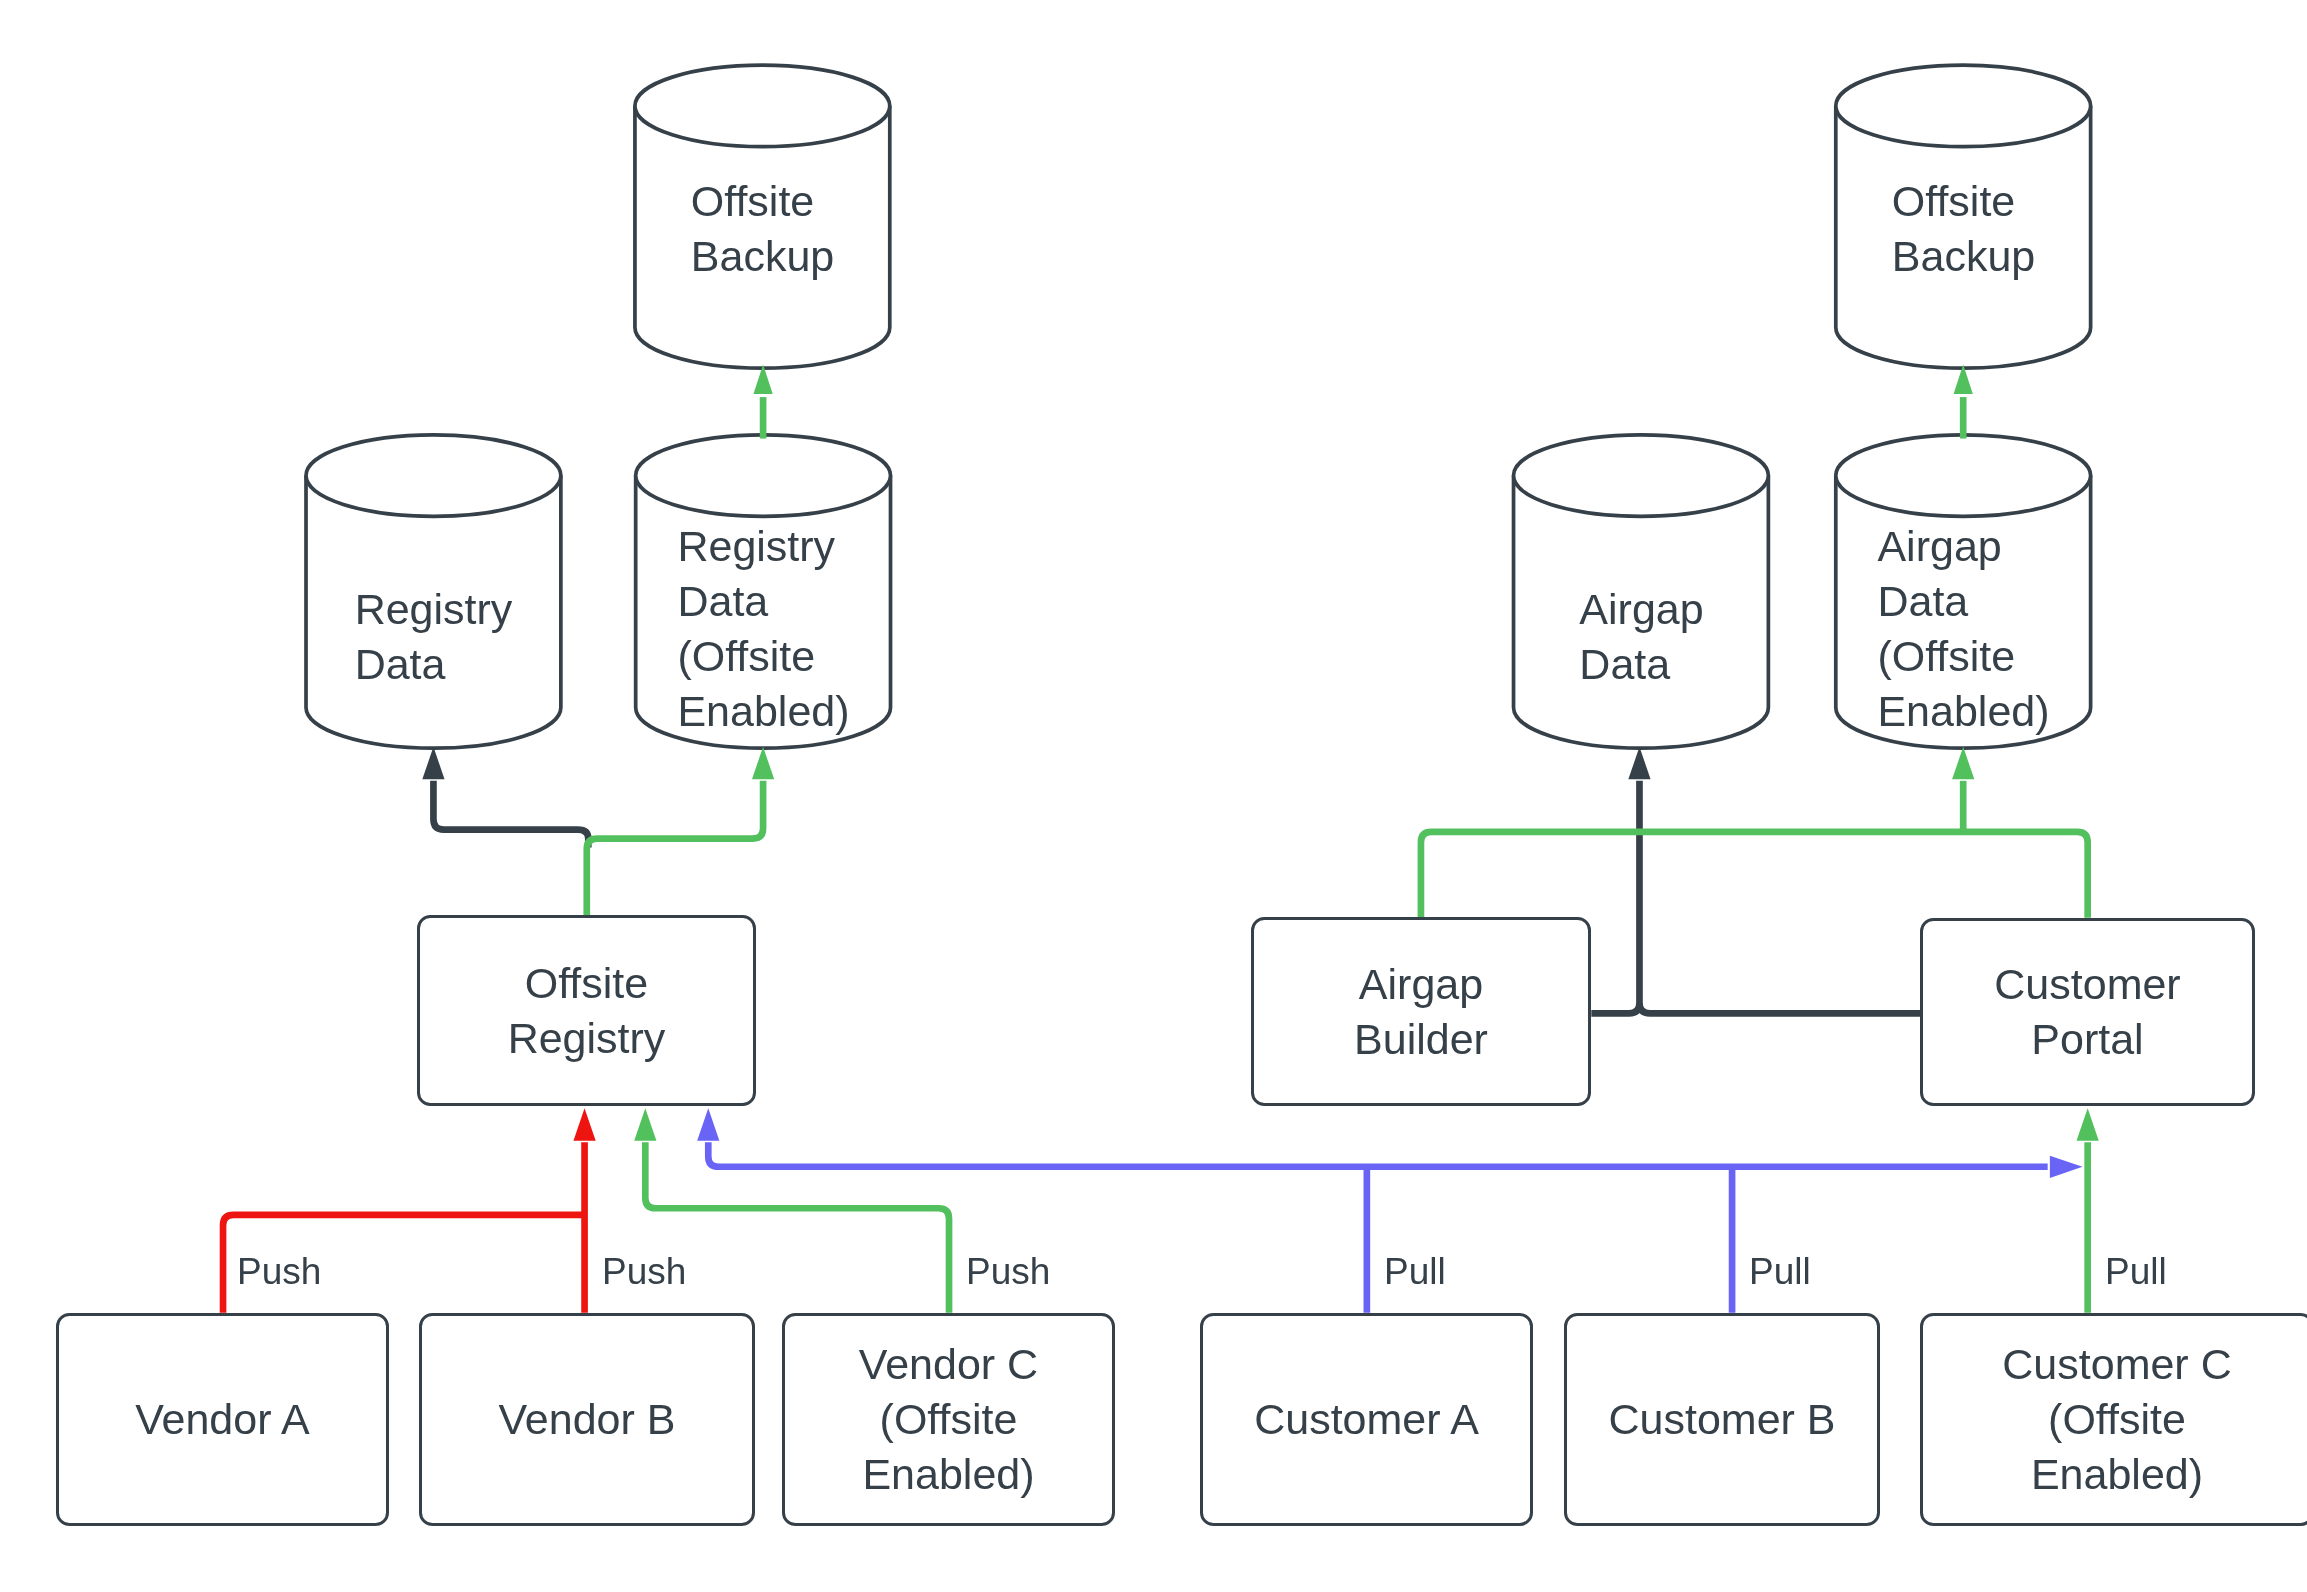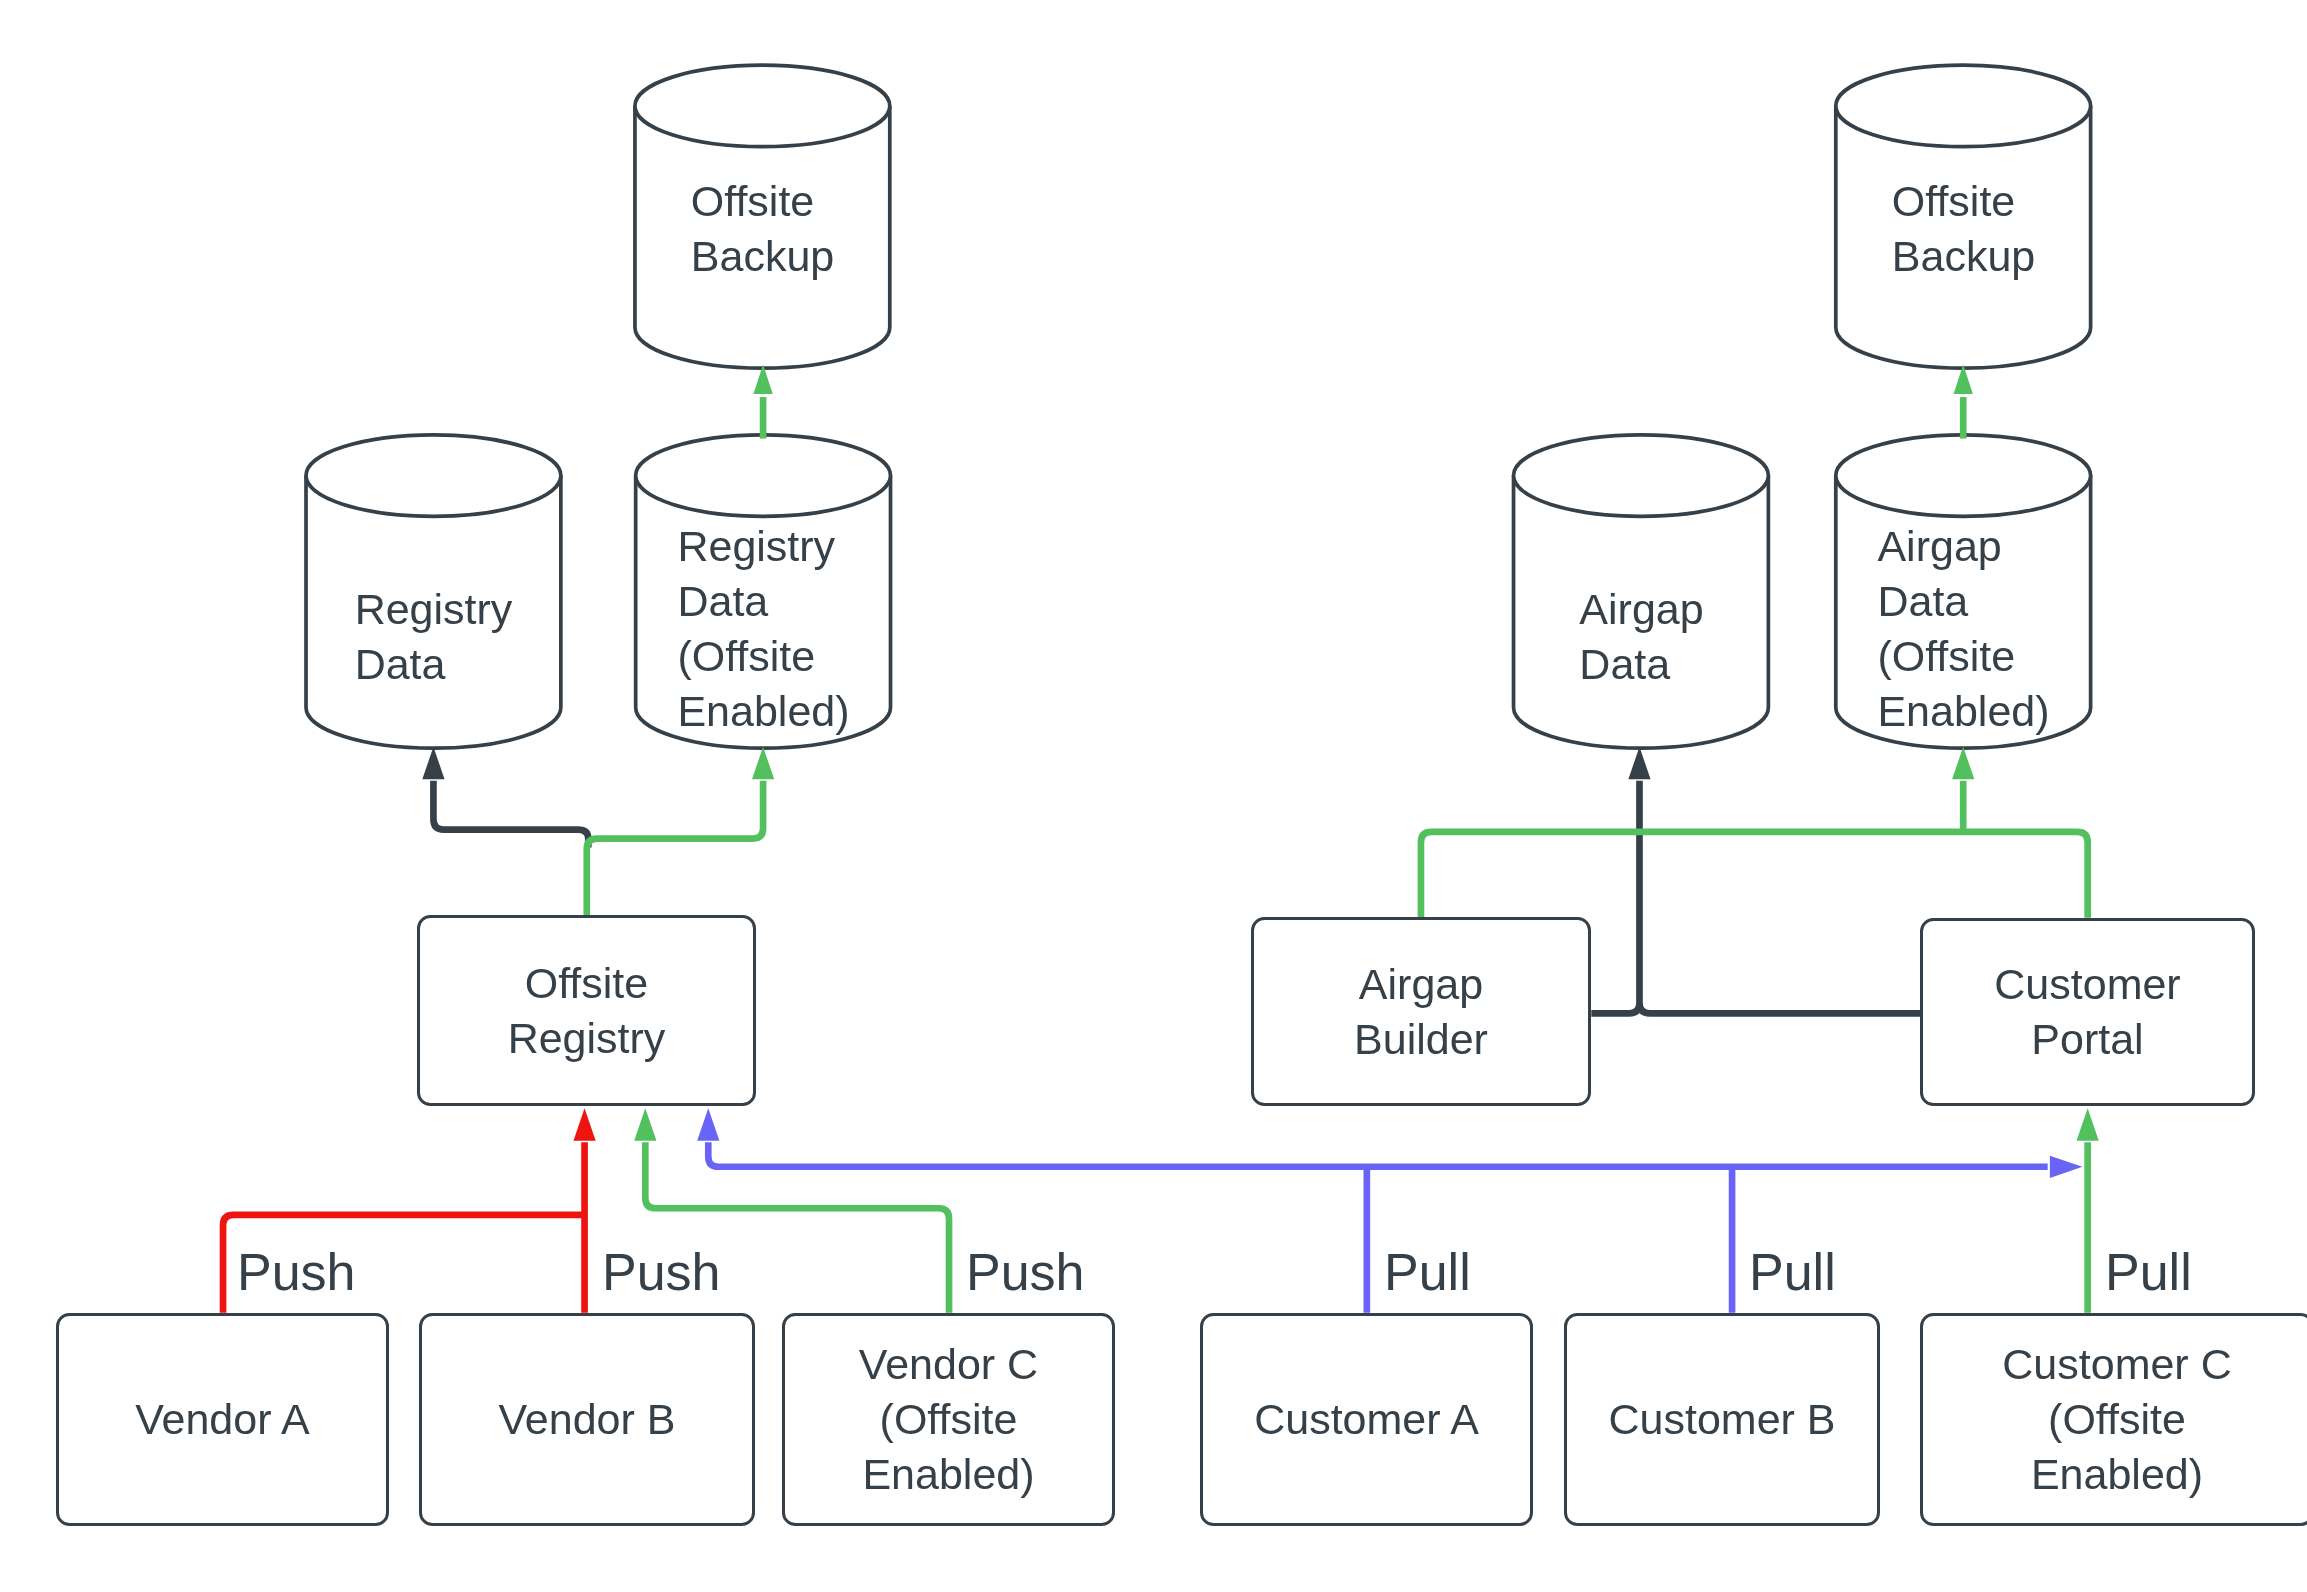--- a/index.html
+++ b/index.html
@@ -61,21 +61,21 @@
     justify-content:center;
     text-align:left;
     font-size:43px;
     line-height:55px;
     white-space:pre-line;
     pointer-events:none;
   }
   
   .edge-label{
     position:absolute;
-    font-size:52px;
+    font-size:37px;
     line-height:46px;
     white-space:nowrap;
   }
 </style>
 </head>
 <body>
 
 <div class="stage">
 
   <svg width="2307" height="1592" viewBox="0 0 3114 2149">

